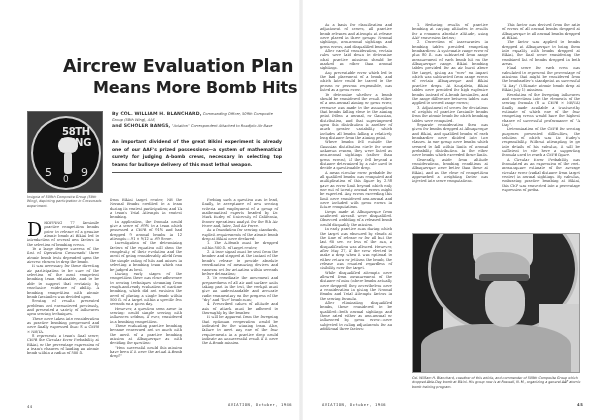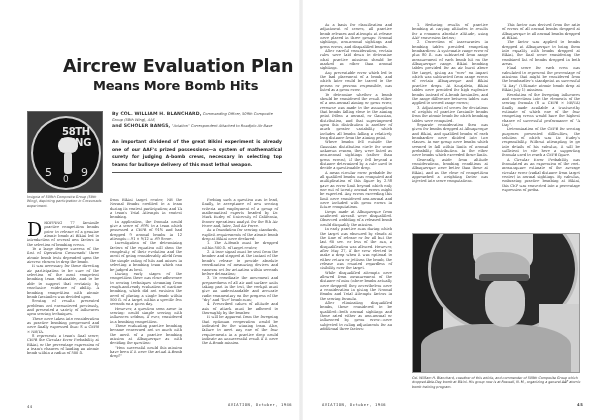--- a/index.html
+++ b/index.html
@@ -6,21 +6,21 @@
   html, body { width: 602px; height: 420px; background: #ffffff; overflow: hidden; }
   body { position: relative; font-family: "DejaVu Serif", serif; color: #2a2a2a; }
 
   .page { position: absolute; top: 0; height: 420px; background: #fff; }
   .page-left { left: 0; width: 300px; }
   .page-right { left: 302px; width: 300px; }
   .gutter { position: absolute; left: 299px; top: 0; width: 4px; height: 420px; background: linear-gradient(to right, #f4f4f4, #e9e9e9, #f4f4f4); }
 
   .title { position: absolute; font-family: "DejaVu Sans", sans-serif; font-weight: bold; color: #222; white-space: nowrap; letter-spacing: -0.2px; }
   .title1 { left: 63px; top: 56px; font-size: 17.5px; }
-  .title2 { left: 93px; top: 78px; font-size: 13px; }
+  .title2 { left: 93px; top: 78px; font-size: 16px; }
 
   .byline { position: absolute; font-family: "DejaVu Sans", sans-serif; font-size: 4.2px; color: #333; line-height: 5px; }
   .byline b { font-size: 4.6px; font-weight: bold; letter-spacing: 0.1px; }
   .byline i { font-style: italic; font-size: 3.6px; color: #444; }
   .by1 { left: 112px; top: 111px; width: 170px; }
   .by2 { left: 112px; top: 123px; width: 175px; }
 
   .deck { position: absolute; left: 112px; top: 138px; width: 170px; font-family: "DejaVu Sans", sans-serif; font-weight: bold; font-size: 4.5px; line-height: 7.6px; color: #2b2b2b; text-align: justify; }
   .rule { position: absolute; left: 112px; top: 172px; width: 170px; height: 1px; background: #555; }
 

